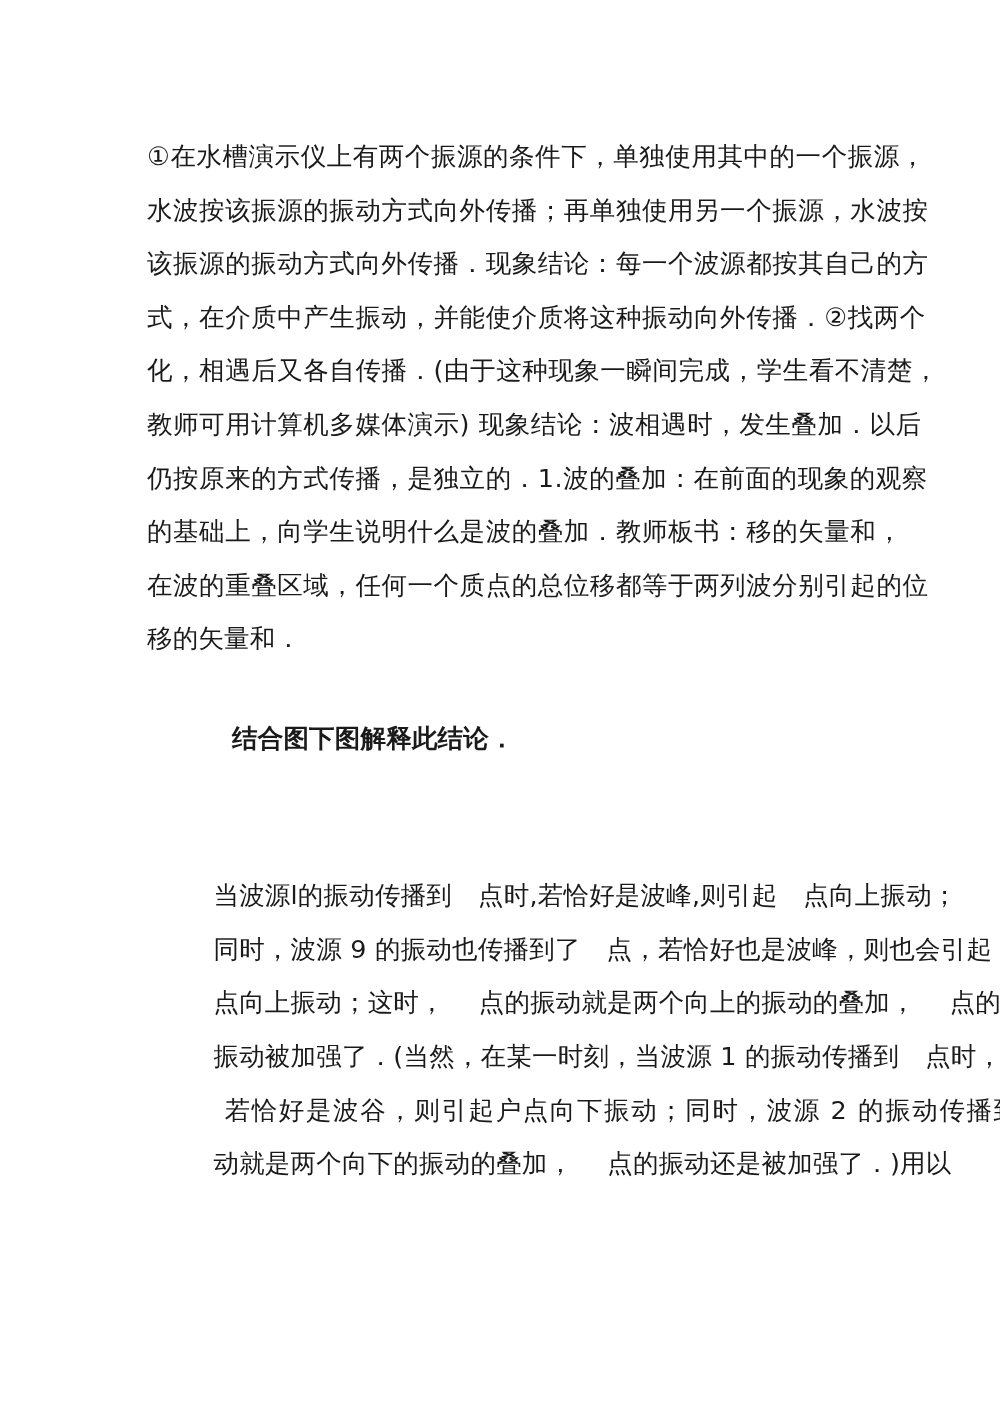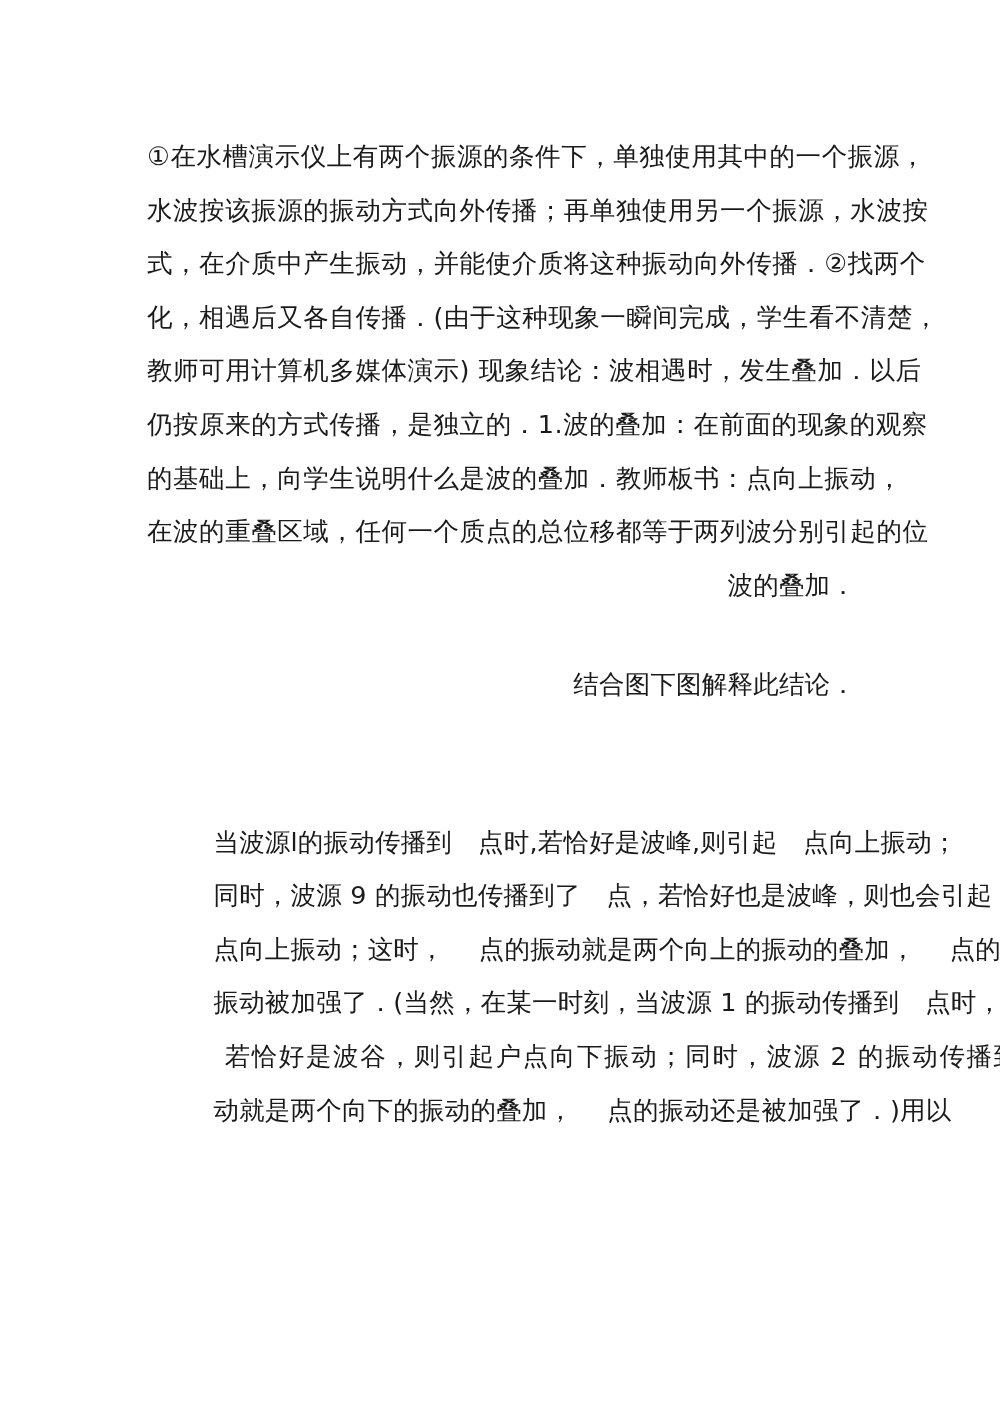--- a/index.html
+++ b/index.html
@@ -14,21 +14,20 @@
     overflow: hidden;
     font-family: "DejaVu Sans", "Liberation Sans", sans-serif;
     color: #1a1a1a;
   }
 
   
   #page {
     position: absolute;
     inset: 0;
     background: #ffffff;
-    text-align: right;
   }
 
   
   #text-body {
     position: absolute;
     left: 147px;
     top: 130px;
     width: 709px;
   }
 
@@ -50,21 +49,21 @@
   
   .line.j {
     letter-spacing: 0.55px;
   }
   .line.j2 {
     letter-spacing: 1.6px;
   }
 
   
   .ind1 { padding-left: 50px; }   
-  .ind2 { padding-left: 85px; }   
+  .ind2 { padding-left: 85px; font-weight: bold; }   
 
   
   .gap-sm { height: 46px; }
   
   .gap-lg { height: 50px; }
 
   
   .blank {
     display: inline-block;
     width: 26px;
@@ -74,27 +73,28 @@
 </head>
 <body>
 
 <div id="page">
 
   <div id="text-body">
 
     <div class="para">
       <div class="line j">①在水槽演示仪上有两个振源的条件下，单独使用其中的一个振源，</div>
       <div class="line j">水波按该振源的振动方式向外传播；再单独使用另一个振源，水波按</div>
+      <div class="line j">该振源的振动方式向外传播．现象结论：每一个波源都按其自己的方</div>
       <div class="line j">式，在介质中产生振动，并能使介质将这种振动向外传播．②找两个</div>
       <div class="line j">化，相遇后又各自传播．(由于这种现象一瞬间完成，学生看不清楚，</div>
       <div class="line j">教师可用计算机多媒体演示) 现象结论：波相遇时，发生叠加．以后</div>
       <div class="line j">仍按原来的方式传播，是独立的．1.波的叠加：在前面的现象的观察</div>
-      <div class="line j">的基础上，向学生说明什么是波的叠加．教师板书：点向上振动，</div>
+      <div class="line j">的基础上，向学生说明什么是波的叠加．教师板书：移的矢量和，</div>
       <div class="line j">在波的重叠区域，任何一个质点的总位移都等于两列波分别引起的位</div>
-      <div class="line">波的叠加．</div>
+      <div class="line">移的矢量和．</div>
     </div>
 
     <div class="gap-sm"></div>
 
     <div class="para">
       <div class="line ind2">结合图下图解释此结论．</div>
     </div>
 
     <div class="gap-lg"></div>
 

